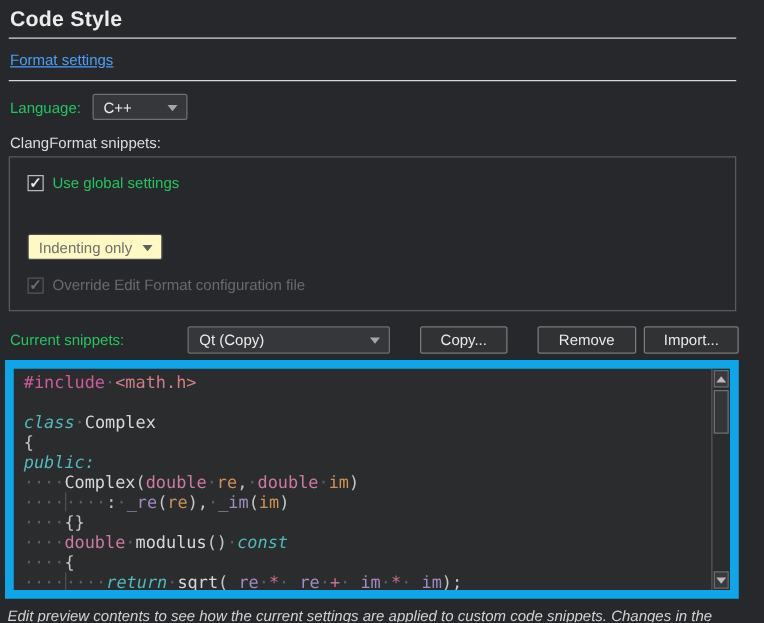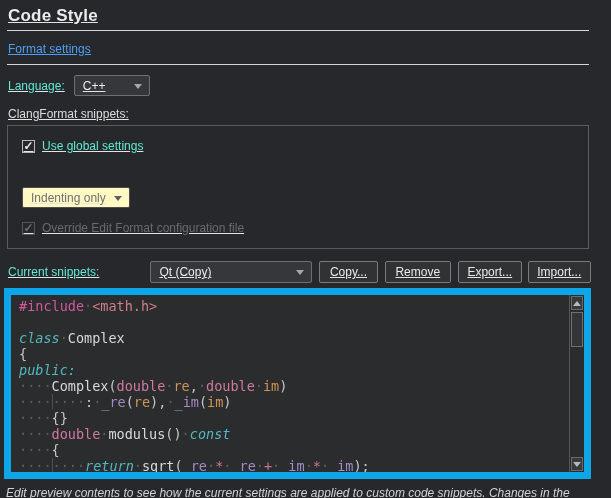--- a/index.html
+++ b/index.html
@@ -1,32 +1,32 @@
 <!DOCTYPE html>
 <html><head>
 <meta charset="utf-8">
 <style>
   * { box-sizing: border-box; margin: 0; padding: 0; }
   html, body { background: #27282b; }
   body { font-family: "Liberation Sans", sans-serif; }
   .app {
     position: relative; width: 595px; height: 498px;
-    background: #27282b; color: #e3e3e3; overflow: hidden; text-decoration: underline;
+    background: #27282b; color: #e3e3e3; overflow: hidden;
   }
   .page-title {
     margin: 6px 8px 0 8px; font-size: 17px; font-weight: bold; color: #ececec;
     letter-spacing: 0.2px;
   }
   .rule { height: 1px; background: #d6d6d6; margin: 4px 6px 0 7px; }
   .link-row { margin: 8px 8px 0 8px; }
   .link { color: #4c9ff6; text-decoration: underline; font-size: 12px; cursor: pointer; }
   .rule2 { height: 1px; background: #d6d6d6; margin: 7px 6px 0 7px; }
 
   .row { display: flex; align-items: center; }
-  .label { font-size: 12px; color: #5eead4; }
+  .label { font-size: 12px; color: #22c55e; }
 
   .lang-row { margin: 10px 8px 0 8px; }
   .lang-row .label { margin-right: 9px; }
 
   .combo {
     position: relative; height: 21px; background: #36373a;
     border: 1px solid #6f6f70; border-radius: 2px;
     display: flex; align-items: center; padding: 0 20px 0 8px;
     font-size: 12px; color: #eceaea; cursor: pointer;
   }
@@ -58,21 +58,21 @@
   .check-row.disabled .label { color: #6a6a6a; }
   .grp-combo { width: 108px; margin-top: 12px; }
   .grp-check2 { margin-top: 13px; }
 
   .current-row { margin: 12px 4px 0 8px; }
   .current-row .label { flex: none; margin-right: 7px; }
   .current-combo { width: 162px; height: 22px; flex: none; margin-left: 44px; }
   .btn {
     height: 22px; background: #313234; border: 1px solid #7b7b7c; border-radius: 2px;
     color: #e9e9e9; font-size: 12px; font-family: "Liberation Sans", sans-serif;
-    margin-left: 7px; cursor: pointer; padding: 0 4px;
+    margin-left: 24px; cursor: pointer; padding: 0 4px;
   }
   .btn-copy { width: 73px; } .btn-remove { width: 84px; }
   .btn-export { width: 80px; } .btn-import { width: 80px; margin-left: 6px; }
 
   .editor {
     position: relative; margin: 5px 4px 0 4px; height: 191px;
     background: #2b2c2e; border: 7px solid #0ea5e9; overflow: hidden;
   }
   .code {
     position: absolute; left: 0; top: 3px; right: 16px; bottom: 0;
@@ -154,21 +154,20 @@
   </div>
 
   <div class="row current-row">
     <span class="label">Current snippets:</span>
     <div class="combo current-combo">
       <span>Qt (Copy)</span>
       <span class="chev"></span>
     </div>
     <button class="btn btn-copy">Copy...</button>
     <button class="btn btn-remove">Remove</button>
-    <button class="btn btn-export">Export...</button>
     <button class="btn btn-import">Import...</button>
   </div>
 
   <div class="editor">
     <div class="code"><div class="codeline"><span class="tok-pp">#include</span><span class="tok-ws">·</span><span class="tok-inc">&lt;math.h&gt;</span></div><div class="codeline"></div><div class="codeline"><span class="tok-kw">class</span><span class="tok-ws">·</span><span class="tok-name">Complex</span></div><div class="codeline"><span class="tok-pun">{</span></div><div class="codeline"><span class="tok-kw">public:</span></div><div class="codeline"><span class="tok-ws">····</span><span class="tok-name">Complex</span><span class="tok-pun">(</span><span class="tok-type">double</span><span class="tok-ws">·</span><span class="tok-param">re</span><span class="tok-pun">,</span><span class="tok-ws">·</span><span class="tok-type">double</span><span class="tok-ws">·</span><span class="tok-param">im</span><span class="tok-pun">)</span></div><div class="codeline"><span class="tok-ws">····</span><span class="tok-guide"></span><span class="tok-ws">····</span><span class="tok-pun">:</span><span class="tok-ws">·</span><span class="tok-field">_re</span><span class="tok-pun">(</span><span class="tok-param">re</span><span class="tok-pun">),</span><span class="tok-ws">·</span><span class="tok-field">_im</span><span class="tok-pun">(</span><span class="tok-param">im</span><span class="tok-pun">)</span></div><div class="codeline"><span class="tok-ws">····</span><span class="tok-pun">{}</span></div><div class="codeline"><span class="tok-ws">····</span><span class="tok-type">double</span><span class="tok-ws">·</span><span class="tok-name">modulus</span><span class="tok-pun">()</span><span class="tok-ws">·</span><span class="tok-kw">const</span></div><div class="codeline"><span class="tok-ws">····</span><span class="tok-pun">{</span></div><div class="codeline"><span class="tok-ws">····</span><span class="tok-guide"></span><span class="tok-ws">····</span><span class="tok-kw">return</span><span class="tok-ws">·</span><span class="tok-name">sqrt</span><span class="tok-pun">(</span><span class="tok-field">_re</span><span class="tok-ws">·</span><span class="tok-op">*</span><span class="tok-ws">·</span><span class="tok-field">_re</span><span class="tok-ws">·</span><span class="tok-op">+</span><span class="tok-ws">·</span><span class="tok-field">_im</span><span class="tok-ws">·</span><span class="tok-op">*</span><span class="tok-ws">·</span><span class="tok-field">_im</span><span class="tok-pun">);</span></div></div>
     <div class="vscroll">
       <div class="sb-btn sb-up">
           <span class="tri-up"></span>
         </div>
       <div class="sb-thumb"></div>

